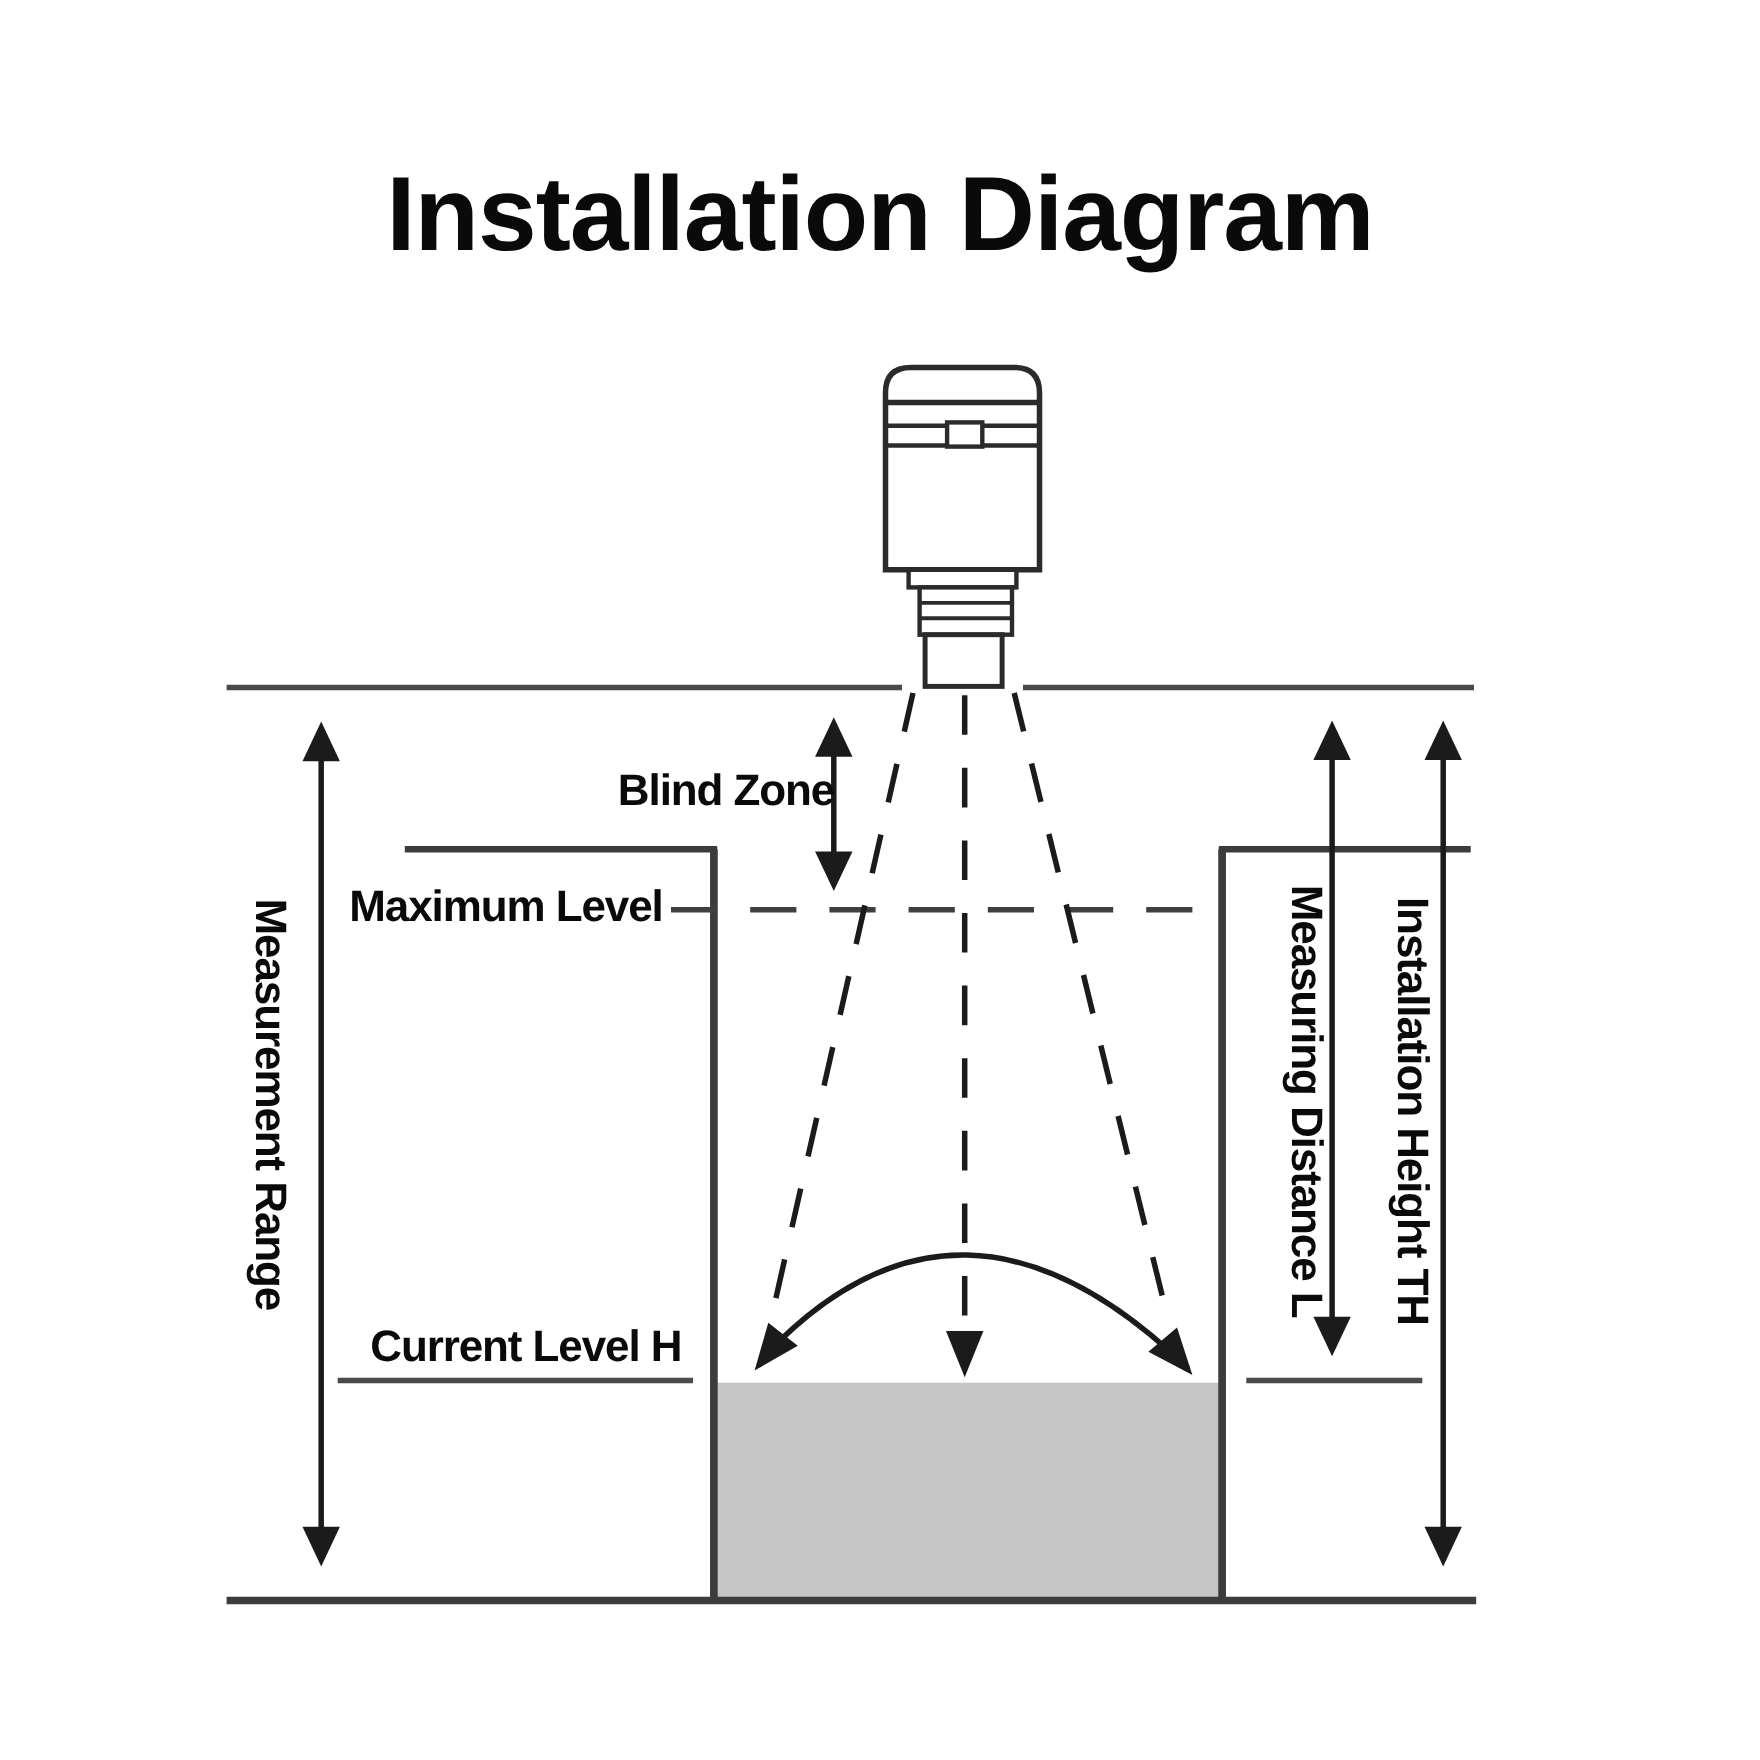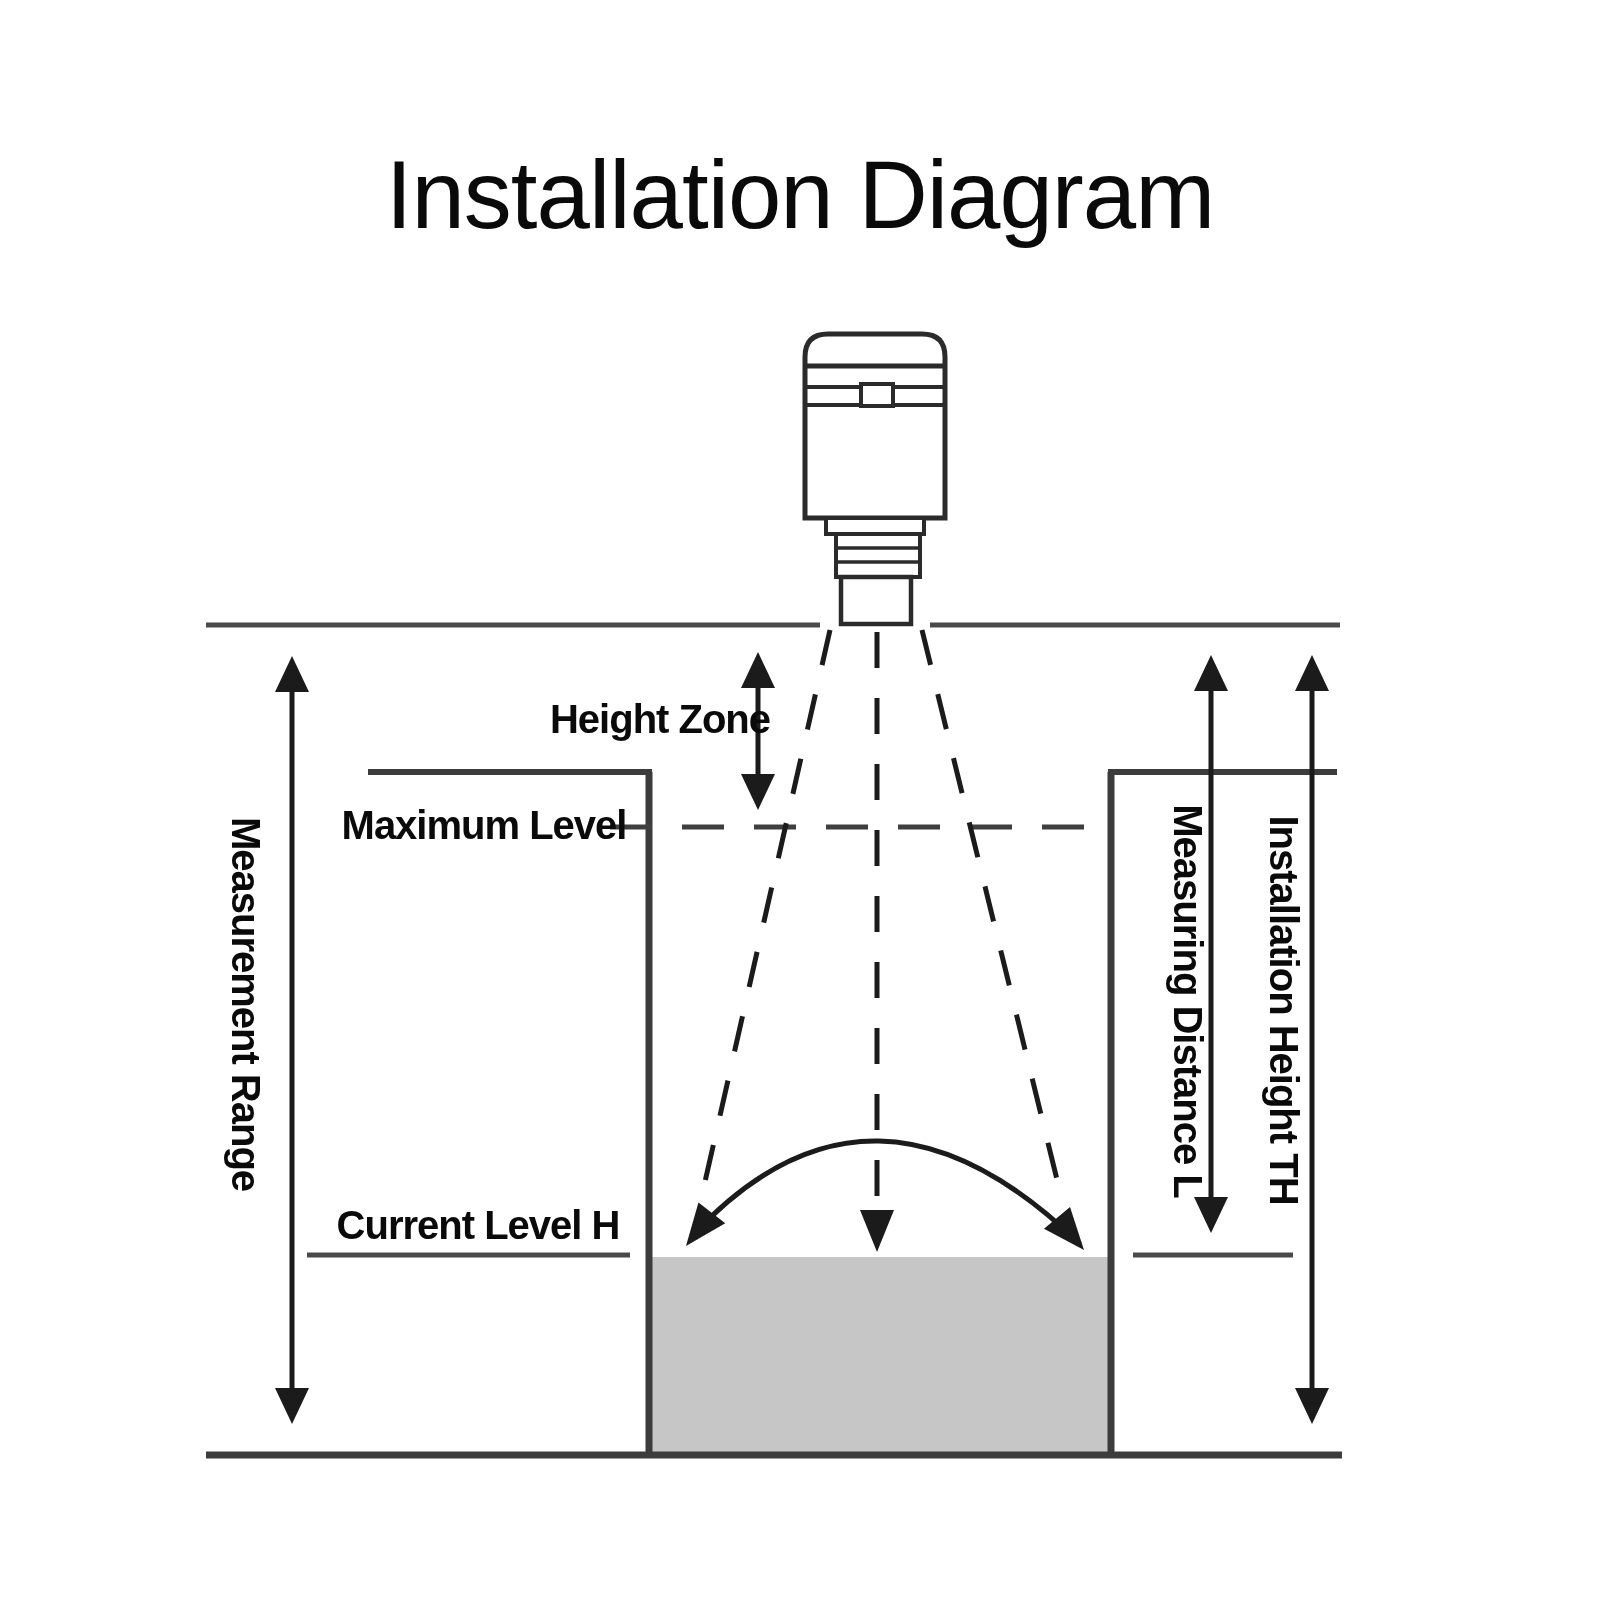--- a/index.html
+++ b/index.html
@@ -20,21 +20,21 @@
     white-space:nowrap;
     transform:translate(-50%,-50%);
   }
   .label.vertical{
     transform:translate(-50%,-50%) rotate(90deg);
   }
   #page-title{
     position:absolute;
     left:800px;top:195px;
     transform:translate(-50%,-50%);
-    font-weight:normal;
+    font-weight:bold;
     font-size:96px;
     letter-spacing:-1px;
     color:#0a0a0a;
     white-space:nowrap;
   }
 </style>
 </head>
 <body>
 
 <div id="stage">
@@ -107,23 +107,23 @@
       <g>
         <line x1="1312" y1="686" x2="1312" y2="1394" stroke-width="5"></line>
         <polygon points="0,0 -17,36 17,36" fill="#1b1b1b" stroke="none" transform="translate(1312,655)"></polygon>
         <polygon points="0,0 -17,36 17,36" fill="#1b1b1b" stroke="none" transform="translate(1312,1424) rotate(180)"></polygon>
       </g>
     </g>
   </svg>
 
   <div id="page-title">Installation Diagram</div>
 
-  <div class="label" style="left:660px;top:719px;">Height Zone</div>
+  <div class="label" style="left:660px;top:719px;">Blind Zone</div>
 
-  <div class="label" style="left:484px;top:825px;">Maximum Level</div>
+  <div class="label" style="left:460px;top:825px;">Maximum Level</div>
 
   <div class="label" style="left:478px;top:1225px;">Current Level H</div>
 
   <div class="label vertical" style="left:245px;top:1004px;">Measurement Range</div>
 
   <div class="label vertical" style="left:1187px;top:1001px;">Measuring Distance L</div>
 
   <div class="label vertical" style="left:1283px;top:1010px;">Installation Height TH</div>
 
 </div>

